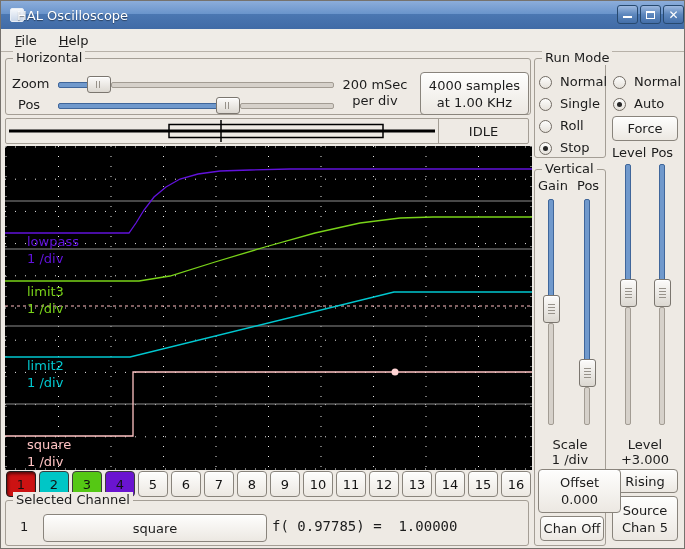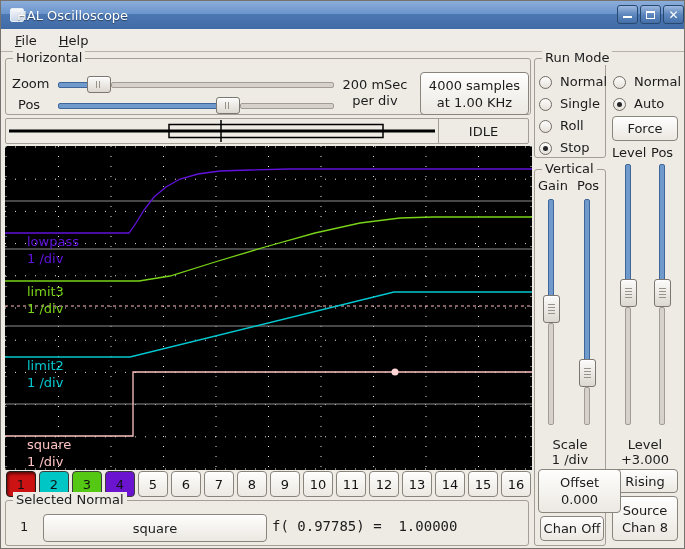--- a/index.html
+++ b/index.html
@@ -183,21 +183,21 @@
     <span class="handle" style="top:115px">
         <span class="grip"></span>
       </span>
   </div>
 
   <div class="lbl" style="left:607px;top:436px;width:74px;text-align:center">Level</div>
   <div class="lbl" style="left:607px;top:451px;width:74px;text-align:center">+3.000</div>
   <button class="btn" style="left:611px;top:468px;width:66px;height:24px">Rising</button>
   <button class="btn" style="left:611px;top:495px;width:66px;height:45px">
     <span>Source</span>
-    <span>Chan 8</span>
+    <span>Chan 5</span>
   </button>
 
   <div class="frame" style="left:533px;top:168px;width:72px;height:377px">
     <span class="legend">Vertical</span>
   </div>
   <span class="lbl" style="left:537px;top:177px">Gain</span>
   <span class="lbl" style="left:576px;top:177px">Pos</span>
 
   <div class="vslider" style="left:542px;top:198px;width:17px;height:226px">
     <span class="tr blue" style="top:0;height:98px"></span>
@@ -279,19 +279,19 @@
       <button class="chan-btn">10</button>
       <button class="chan-btn">11</button>
       <button class="chan-btn">12</button>
       <button class="chan-btn">13</button>
       <button class="chan-btn">14</button>
       <button class="chan-btn">15</button>
       <button class="chan-btn">16</button>
     </div>
 
   <div class="frame" style="left:4px;top:499px;width:524px;height:46px">
-    <span class="legend">Selected Normal</span>
+    <span class="legend">Selected Channel</span>
     <span class="lbl" style="left:14px;top:18px">1</span>
     <button class="btn" style="left:37px;top:13px;width:224px;height:28px">square</button>
     <span class="lbl mono" style="left:266px;top:17px;font-size:14px">f( 0.97785) =  1.00000</span>
   </div>
 
 </div>
 
 </body></html>

